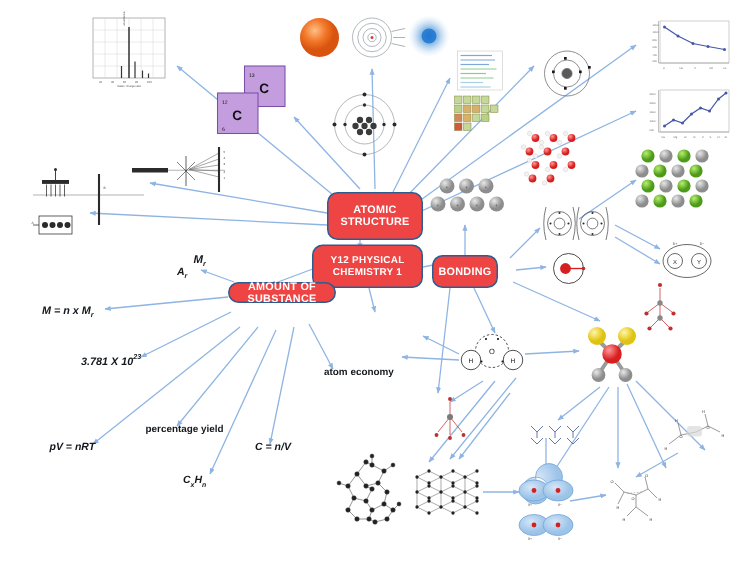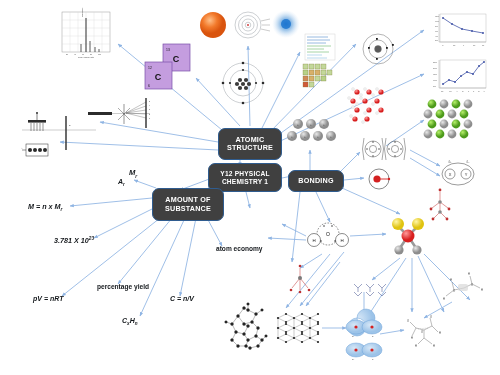--- a/index.html
+++ b/index.html
@@ -1,19 +1,19 @@
 <!DOCTYPE html>
 <html><head>
 <meta charset="utf-8">
 <style>
   html,body{margin:0;padding:0;background:#ffffff;}
   body{width:500px;height:375px;position:relative;overflow:hidden;
        font-family:"Liberation Sans",sans-serif;}
   #canvas{position:absolute;inset:0;width:500px;height:375px;}
-  .node{position:absolute;background:#404040;border:1.4px solid #2f5c8f;
+  .node{position:absolute;background:#ef4444;border:1.4px solid #2f5c8f;
         border-radius:7px;color:#ffffff;display:flex;align-items:center;
         justify-content:center;text-align:center;line-height:1.15;
         font-size:7.2px;font-weight:700;letter-spacing:.2px;box-sizing:border-box;}
   .node span{display:block;padding:0 2px;}
   .lbl{position:absolute;color:#14181c;font-weight:700;font-style:italic;
        white-space:nowrap;}
   .lbl.plain{font-style:normal;}
   svg{overflow:visible;display:block;}
 </style>
 </head>
@@ -623,25 +623,25 @@
 </svg>
 
 <div class="node" style="left:218px;top:128px;width:64px;height:32px;">
   <span>ATOMIC STRUCTURE</span>
 </div>
 
 <div class="node" style="left:208px;top:163px;width:74px;height:29px;font-size:6.6px;">
   <span>Y12 PHYSICAL CHEMISTRY 1</span>
 </div>
 
-<div class="node" style="left:288px;top:170px;width:56px;height:22px;">
+<div class="node" style="left:288px;top:170px;width:44px;height:22px;">
   <span>BONDING</span>
 </div>
 
-<div class="node" style="left:152px;top:188px;width:72px;height:33px;">
+<div class="node" style="left:152px;top:188px;width:72px;height:14px;">
   <span>AMOUNT OF SUBSTANCE</span>
 </div>
 
 <div class="lbl" style="left:118px;top:178px;font-size:7px;">
   <span>A</span><sub style="font-size:4.6px;">r</sub>
 </div>
 
 <div class="lbl" style="left:129px;top:168px;font-size:7.6px;">
   <span>M</span><sub style="font-size:4.8px;">r</sub>
 </div>

